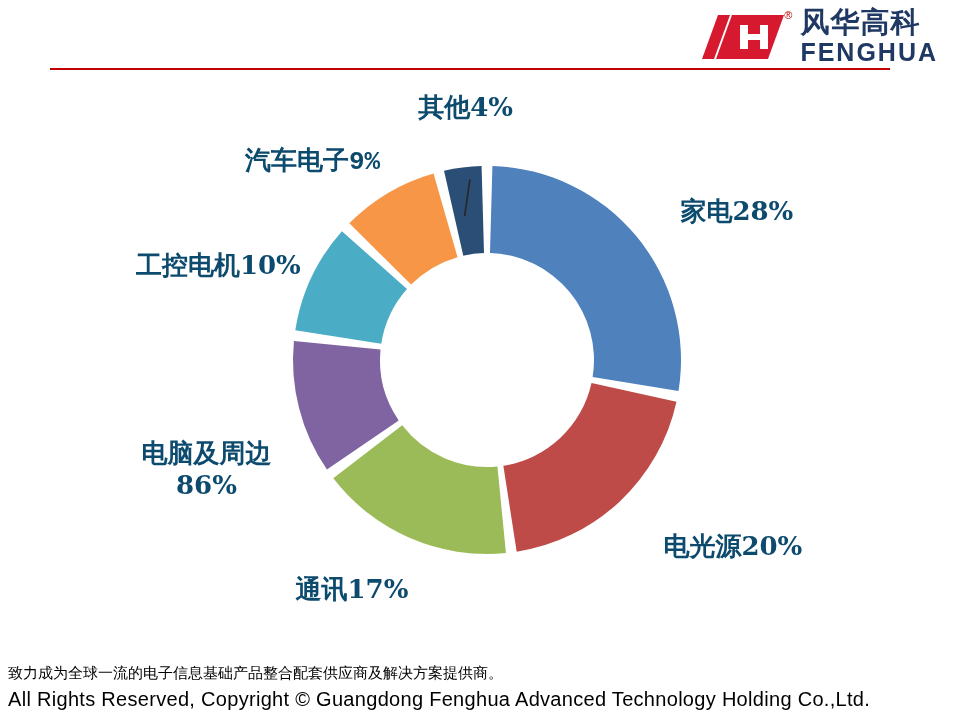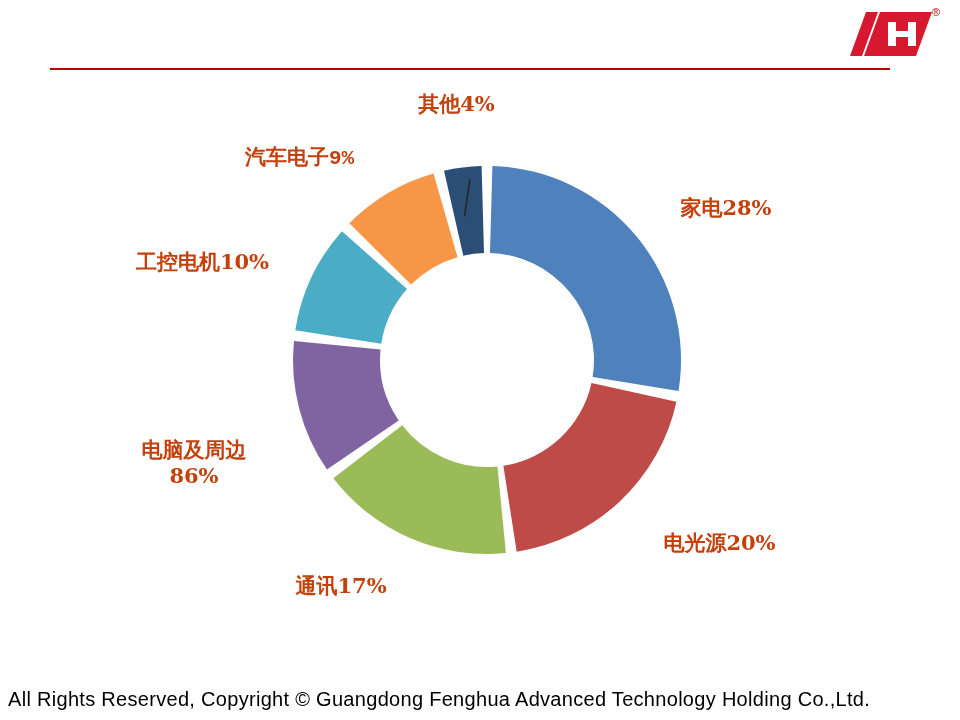--- a/index.html
+++ b/index.html
@@ -71,23 +71,23 @@
   #chart-area {
     position: absolute;
     left: 0; top: 80px;
     width: 960px; height: 560px;
   }
   #donut-svg { position: absolute; left: 0; top: 0; }
 
   .pie-label {
     position: absolute;
     font-family: "DejaVu Serif", "Liberation Serif", serif;
-    font-size: 21px;
+    font-size: 26px;
     font-weight: 700;
-    color: #c2410c;
+    color: #0c4a6e;
     white-space: nowrap;
     line-height: 1.25;
   }
   .pie-label.two-line { text-align: center; white-space: normal; margin-top: 44px; }
 
   
   .footer {
     position: absolute;
     left: 8px; bottom: 6px;
     line-height: 1.45;
@@ -119,20 +119,24 @@
           <path d="M34 4 L86 4 L70 48 L18 48 Z"></path>
         </g>
         <g fill="#ffffff">
           <path d="M42 14 L50 14 L50 38 L42 38 Z"></path>
           <path d="M62 14 L70 14 L70 38 L62 38 Z"></path>
           <path d="M42 23 L70 23 L70 29 L42 29 Z"></path>
         </g>
       </svg>
       <span class="logo-r">®</span>
     </div>
+    <div class="logo-text">
+      <span class="logo-cn">风华高科</span>
+      <span class="logo-en">FENGHUA</span>
+    </div>
   </div>
 
   <div id="chart-area">
     <svg id="donut-svg" width="960" height="560">
       <g id="slice-group">
           <path d="M 492.4167979123723 86.07563768217125 A 194 194 0 0 1 678.5044354241596 311.01695041221603 L 592.6235803628097 297.10728708302634 A 107 107 0 0 0 489.98761534342185 173.0417176906821 Z" fill="#4F81BD"></path>
           <path d="M 676.4744219968286 321.6586534704103 A 194 194 0 0 1 516.6792522391033 471.7163060006312 L 503.36948448239207 385.74043681478116 A 107 107 0 0 0 591.5039337817559 302.97668000687577 Z" fill="#BE4B48"></path>
           <path d="M 505.931082553275 473.0741155964753 A 194 194 0 0 1 333.295809189093 398.3681617968459 L 402.2250081609946 345.28553253743564 A 107 107 0 0 0 497.441370274229 386.48933179805596 Z" fill="#9BBB59"></path>
           <path d="M 326.9279813340107 389.603598664438 A 194 194 0 0 1 293.9258844035247 261.06891744672515 L 380.51066820194404 269.5586297257711 A 107 107 0 0 0 398.7128556842224 340.45146936646836 Z" fill="#8064A2"></path>
           <path d="M 295.2836939993688 250.3207477608966 A 194 194 0 0 1 341.9271704432847 151.19831474546527 L 406.98560431665703 208.95989524621024 A 107 107 0 0 0 381.25956318521884 263.63051551760793 Z" fill="#4BACC6"></path>
@@ -149,16 +153,17 @@
           <div>电脑及周边</div>
           <div>86%</div>
         </div>
         <div class="pie-label" style="left: 135.89px; top: 169.071px;">工控电机10%</div>
         <div class="pie-label" style="left: 244.957px; top: 66.4723px; font-family: Liberation Mono, monospace;">汽车电子9%</div>
         <div class="pie-label" style="left: 418.169px; top: 10.9082px;">其他4%</div>
       </div>
   </div>
 
   <div class="footer">
+    <div class="footer-cn">致力成为全球一流的电子信息基础产品整合配套供应商及解决方案提供商。</div>
     <div class="footer-en">All Rights Reserved, Copyright © Guangdong Fenghua  Advanced Technology Holding Co.,Ltd.</div>
   </div>
 
 </div>
 
 </body></html>

